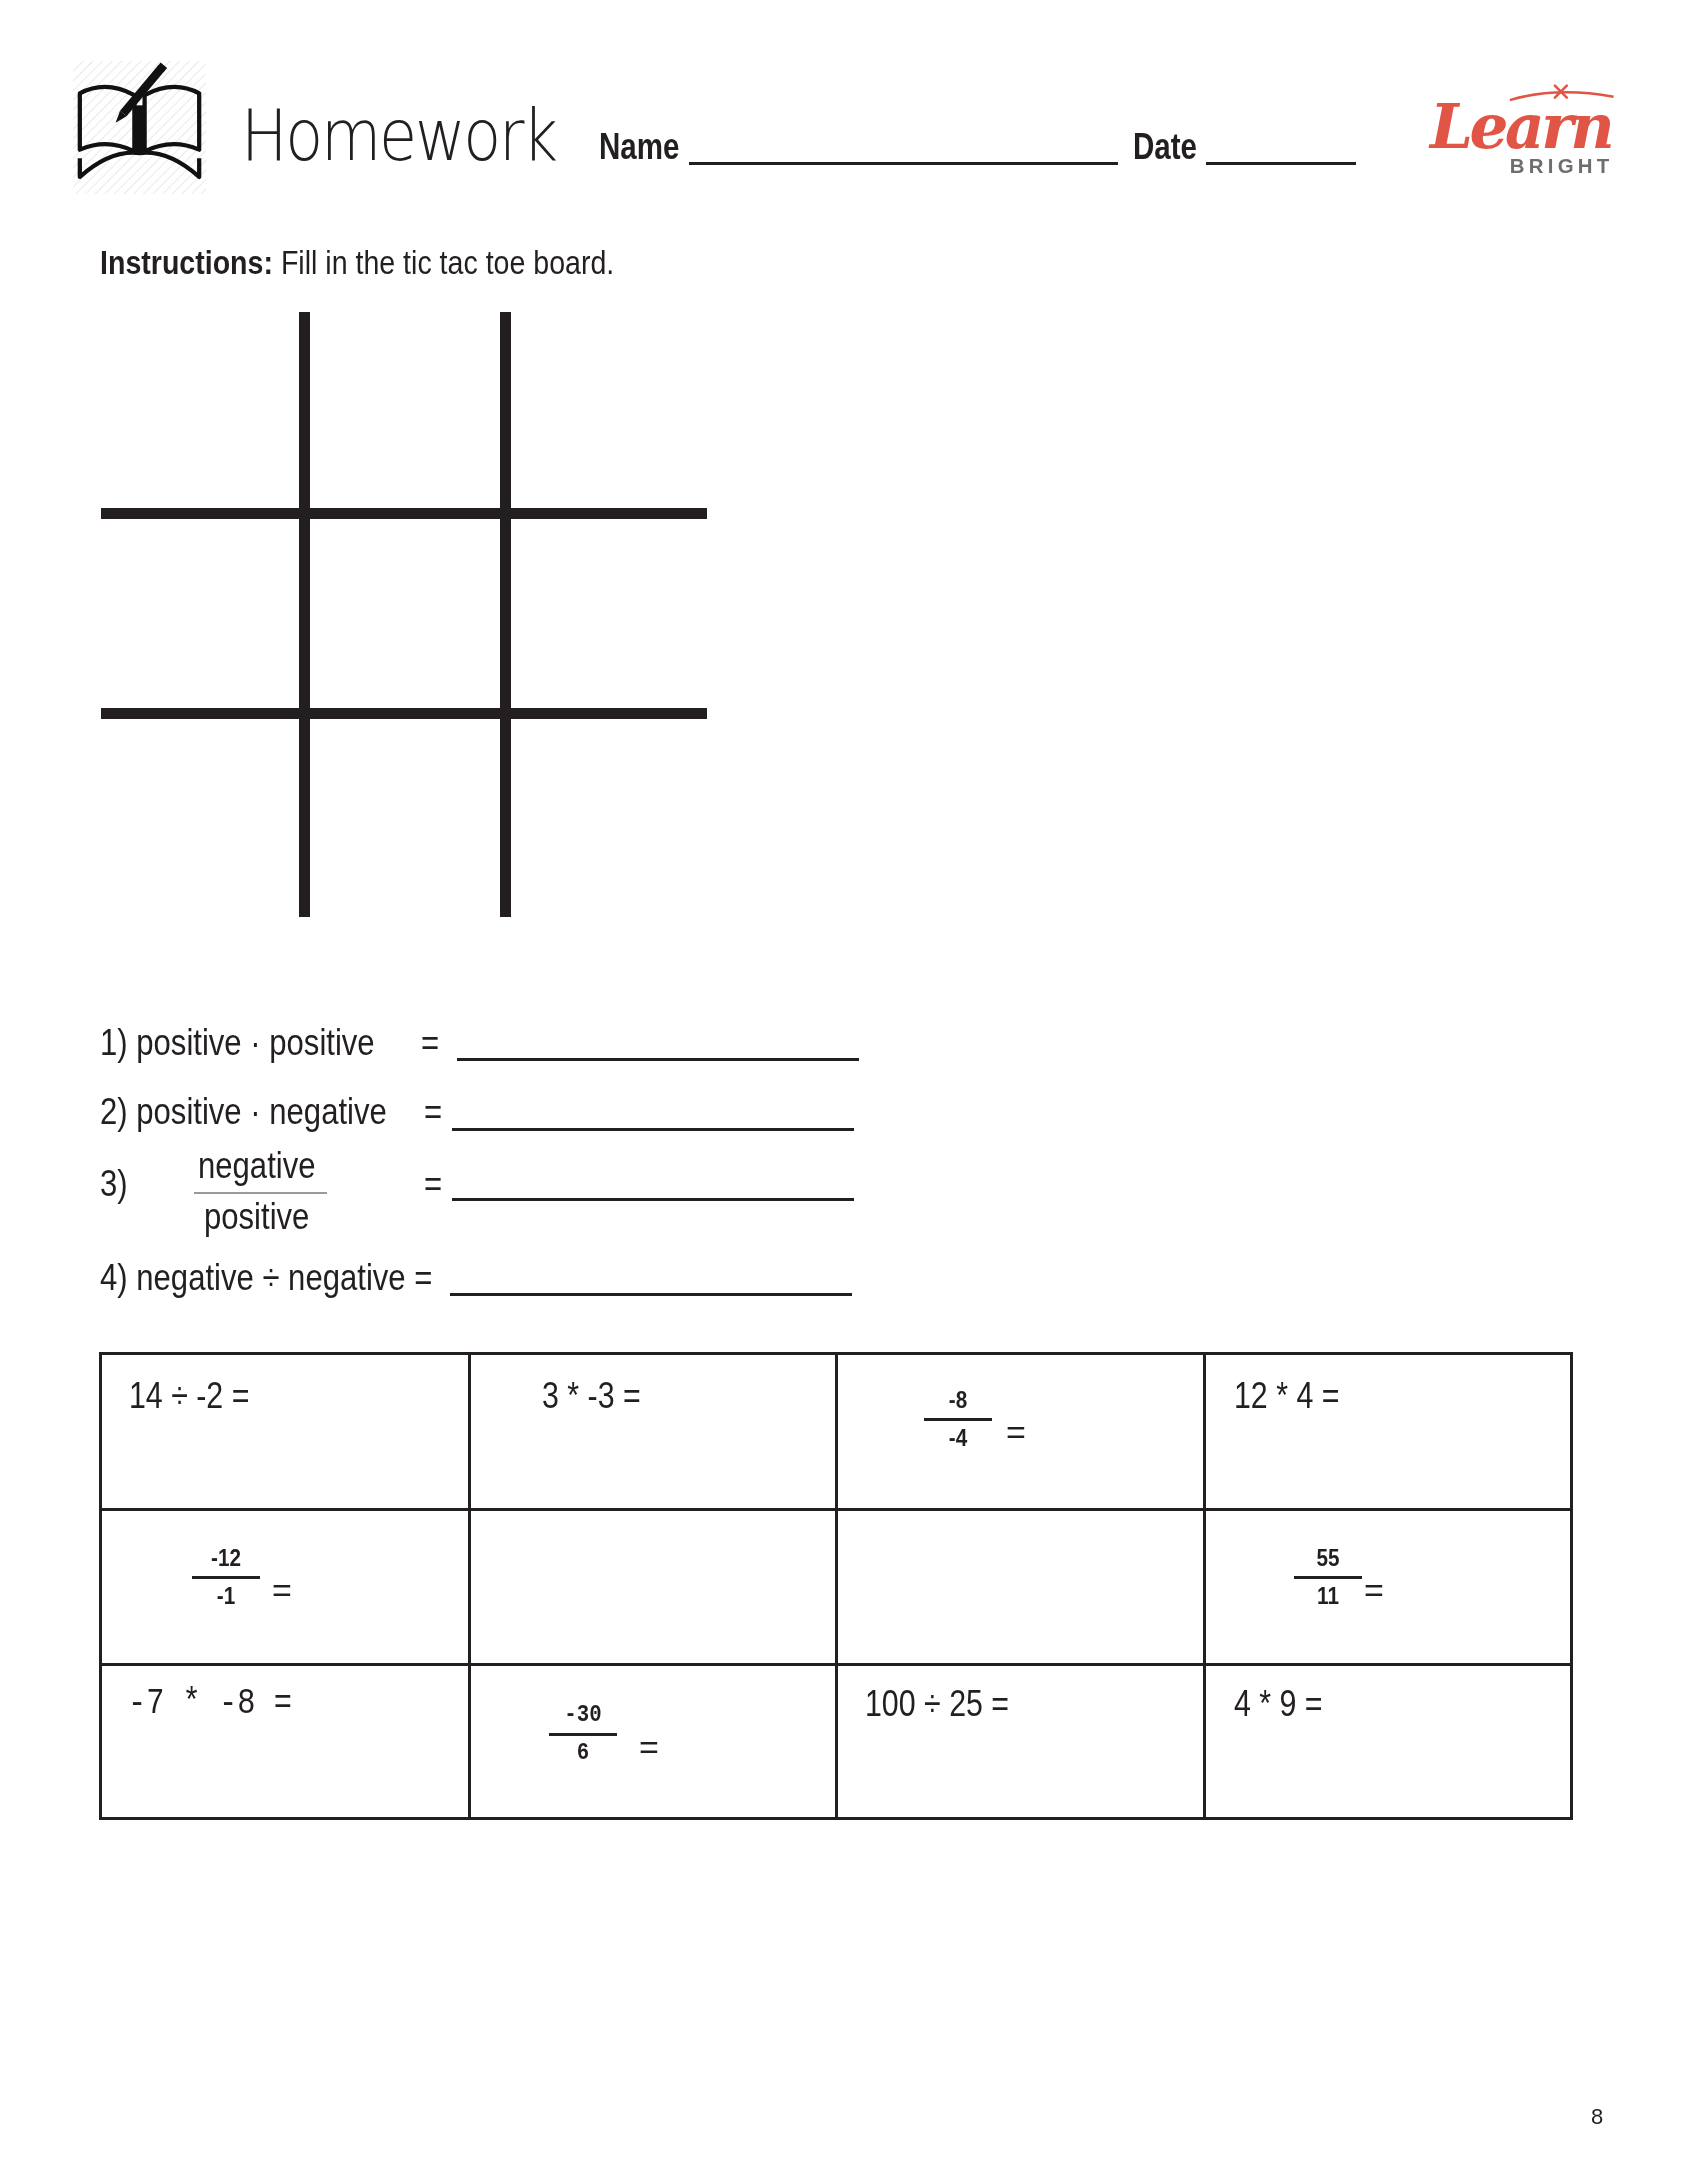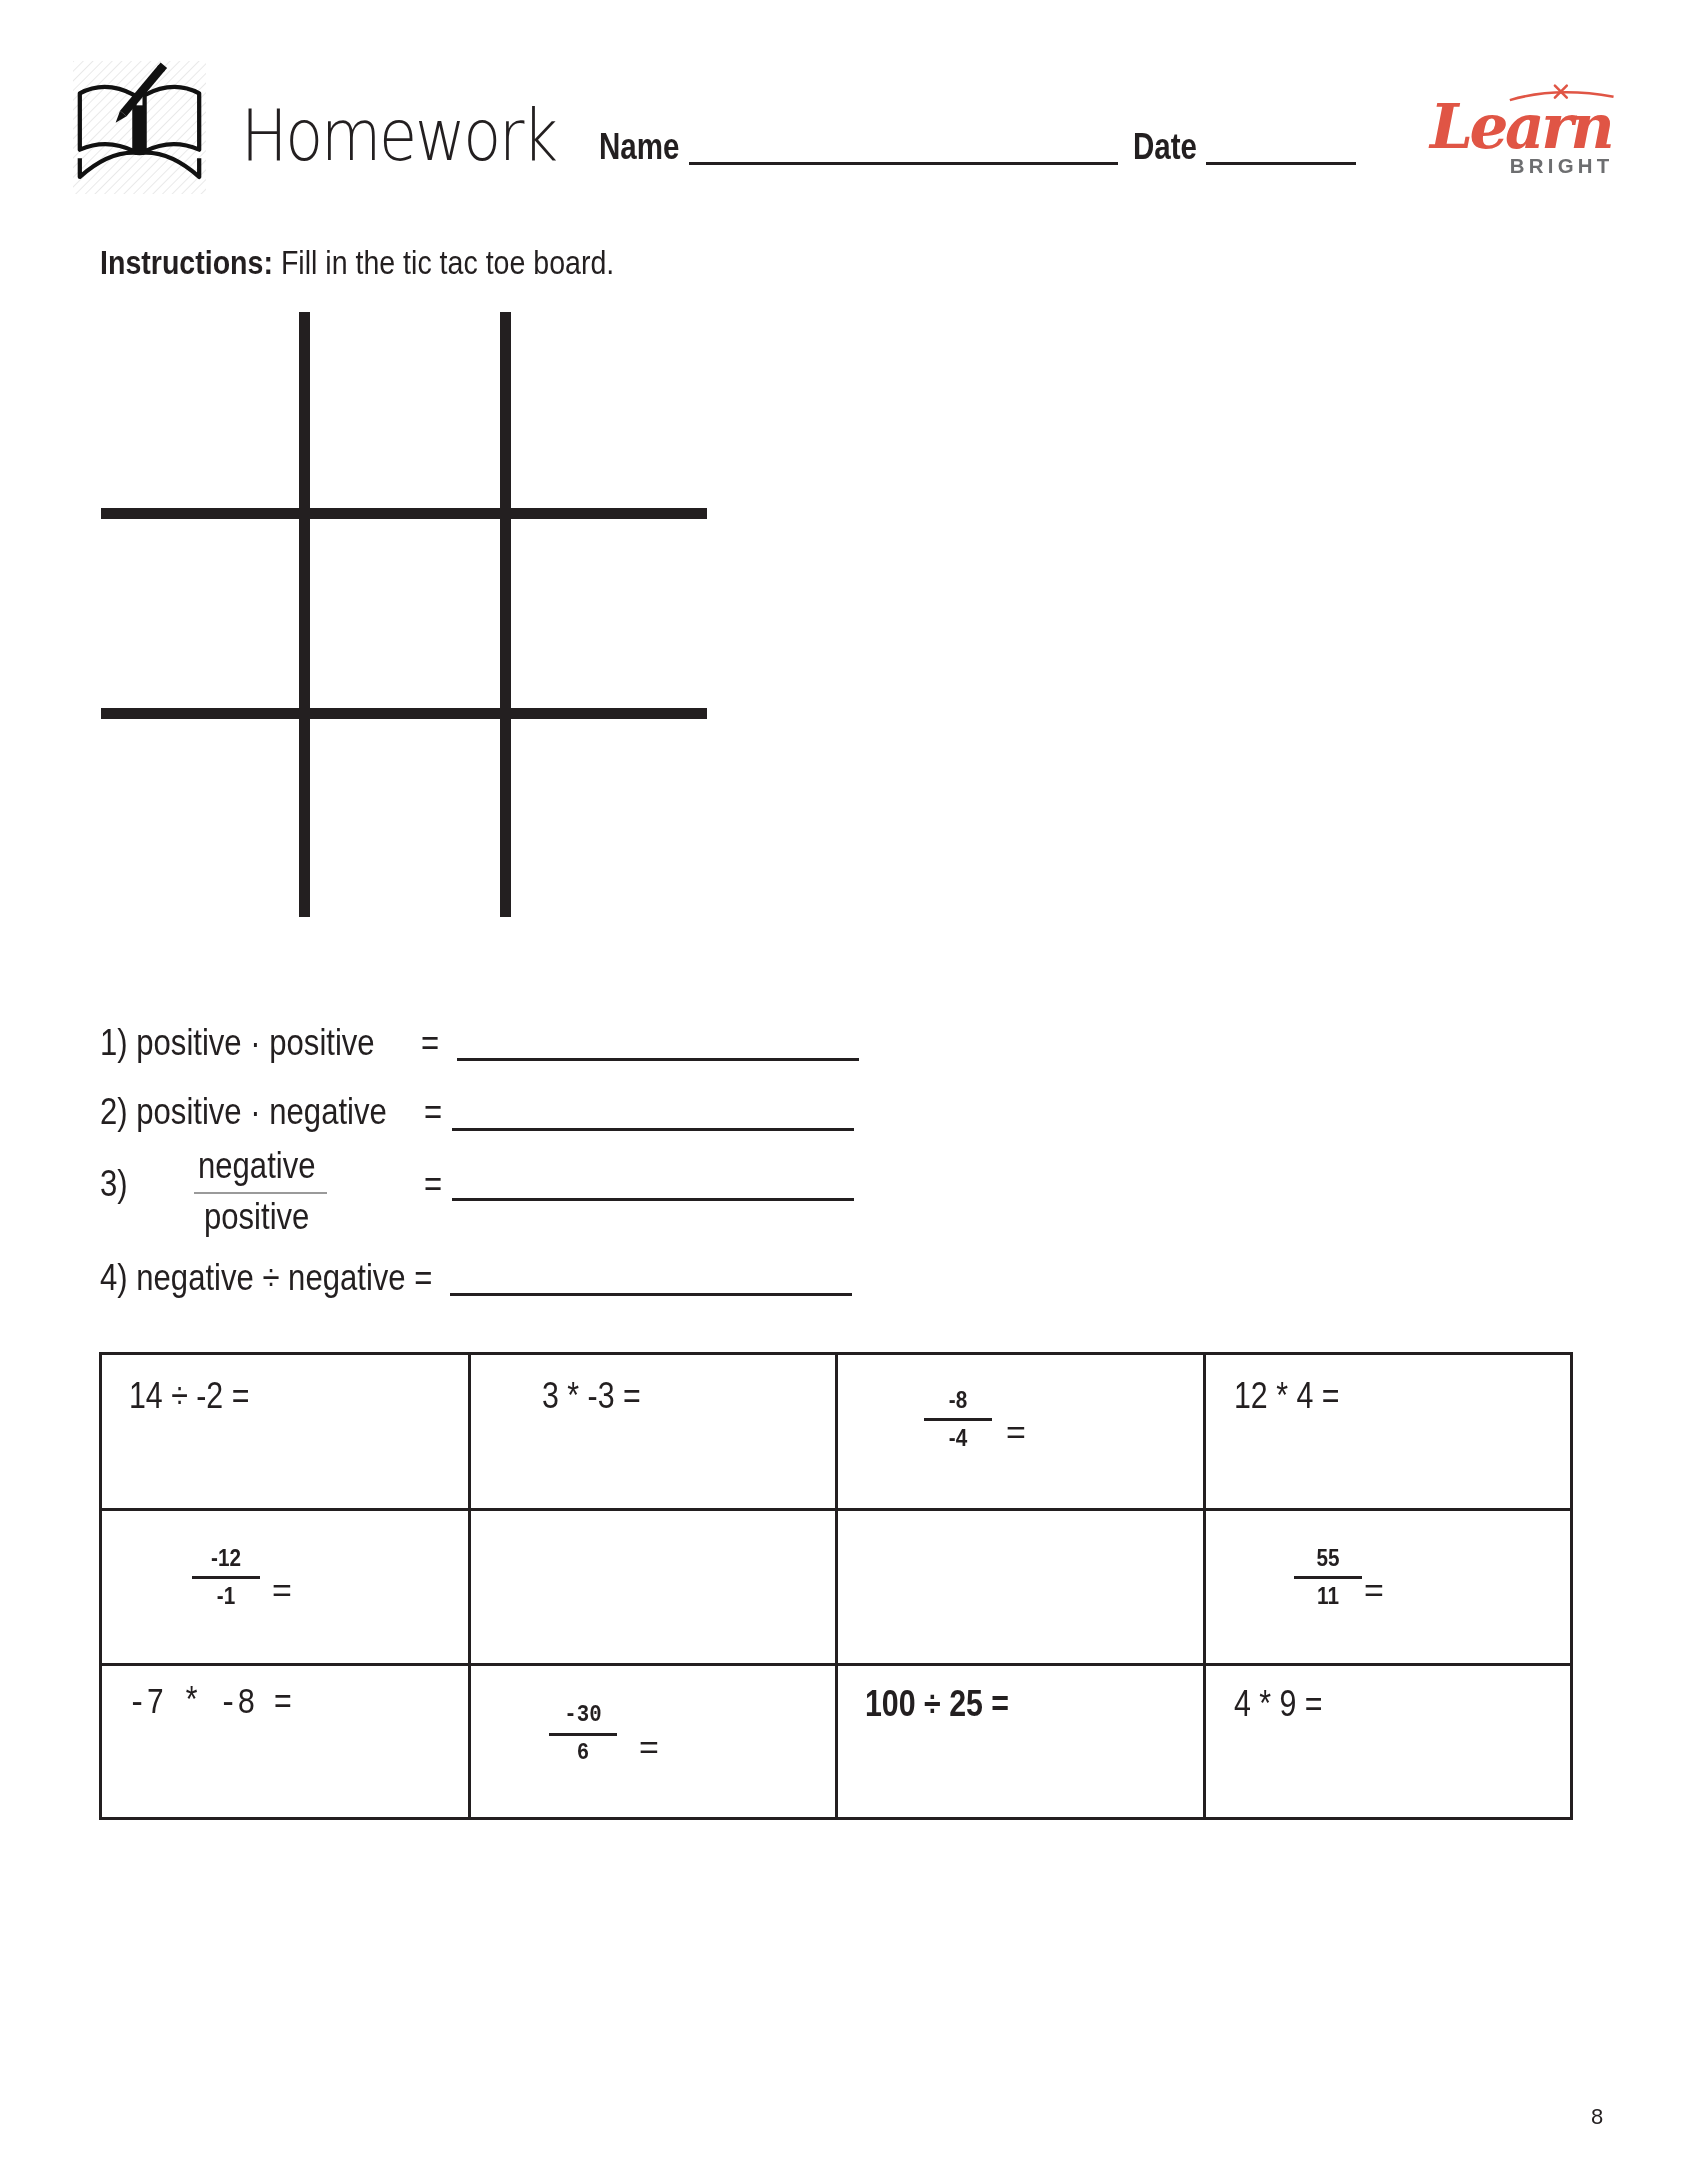--- a/index.html
+++ b/index.html
@@ -187,21 +187,21 @@
     <div class="expr" style="left:25.6px; top:15.3px;">-7 * -8 =</div>
   </div>
   <div class="cell" style="left:370px; top:312px; width:364px; height:149px;">
     <div class="frac" style="left:77px; top:34px;font-family:Liberation Mono, monospace;">
       <span class="num">-30</span>
       <span class="bar"></span>
       <span class="den">6</span>
     </div>
     <div class="frac-eq" style="left:167px; top:63px;">=</div>
   </div>
-  <div class="cell" style="left:737px; top:312px; width:365px; height:149px;font-weight:bold;">
+  <div class="cell" style="left:737px; top:312px; width:365px; height:149px;">
     <div class="expr" style="left:25.6px; top:15.3px;">100 ÷ 25 =</div>
   </div>
   <div class="cell" style="left:1105px; top:312px; width:363px; height:149px;text-align:right;">
     <div class="expr" style="left:27px; top:15.3px;">4 * 9 =</div>
   </div>
 </div>
 
 <div class="abs" id="page-num">8</div>
 
 

